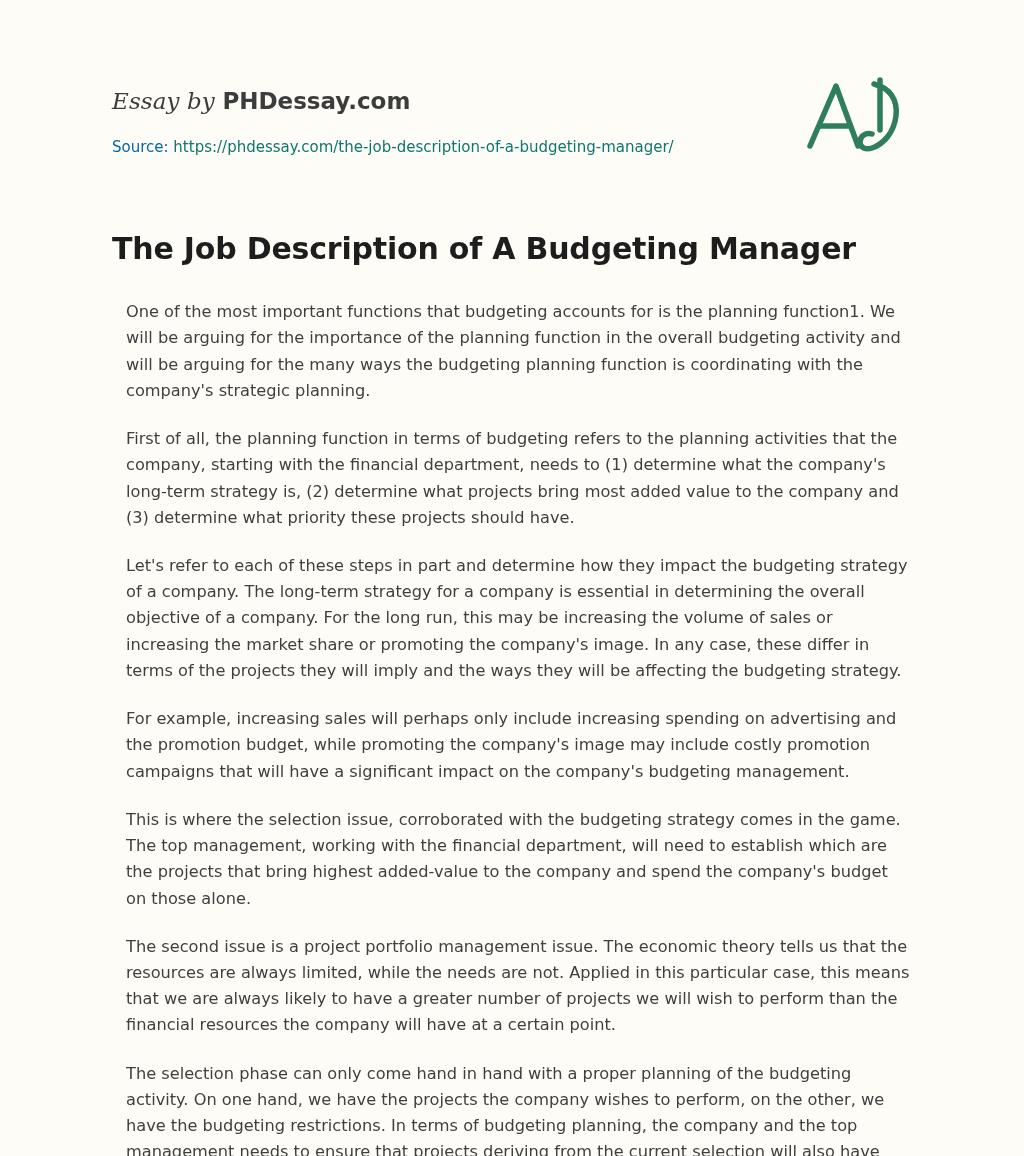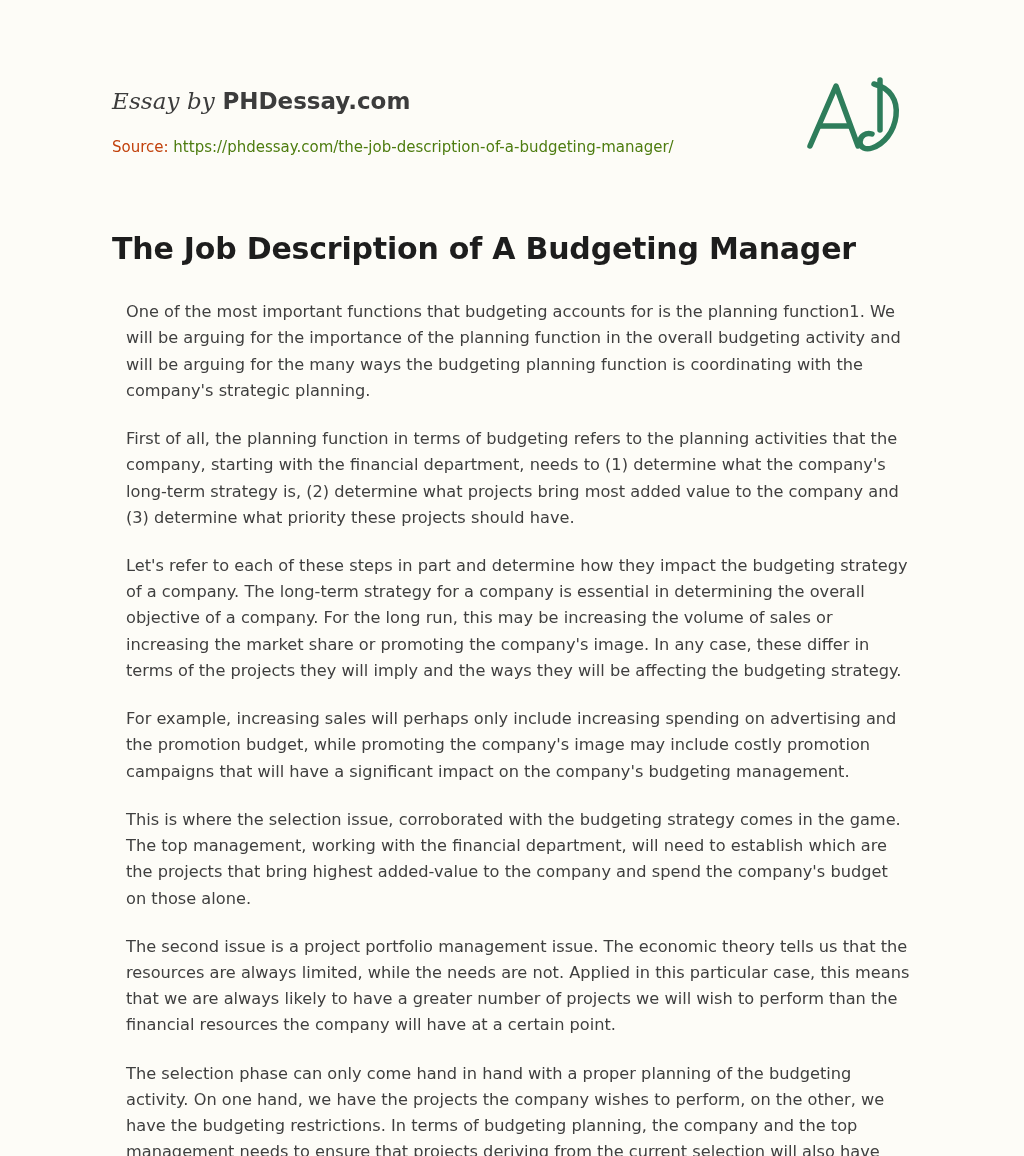--- a/index.html
+++ b/index.html
@@ -46,24 +46,24 @@
   .brandline .brand-name {
     font-weight: 700;
     letter-spacing: 0px;
   }
   .source-line {
     margin-top: 22px;
     font-size: 15px;
     color: #4a4a4a;
   }
   .source-label {
-    color: #c2410c;
+    color: #0369a1;
   }
   .source-url {
-    color: #4d7c0f;
+    color: #0f766e;
     text-decoration: none;
     word-break: break-all;
   }
 
   
   .logo {
     position: absolute;
     top: 58px;
     right: 96px;
     width: 110px;

